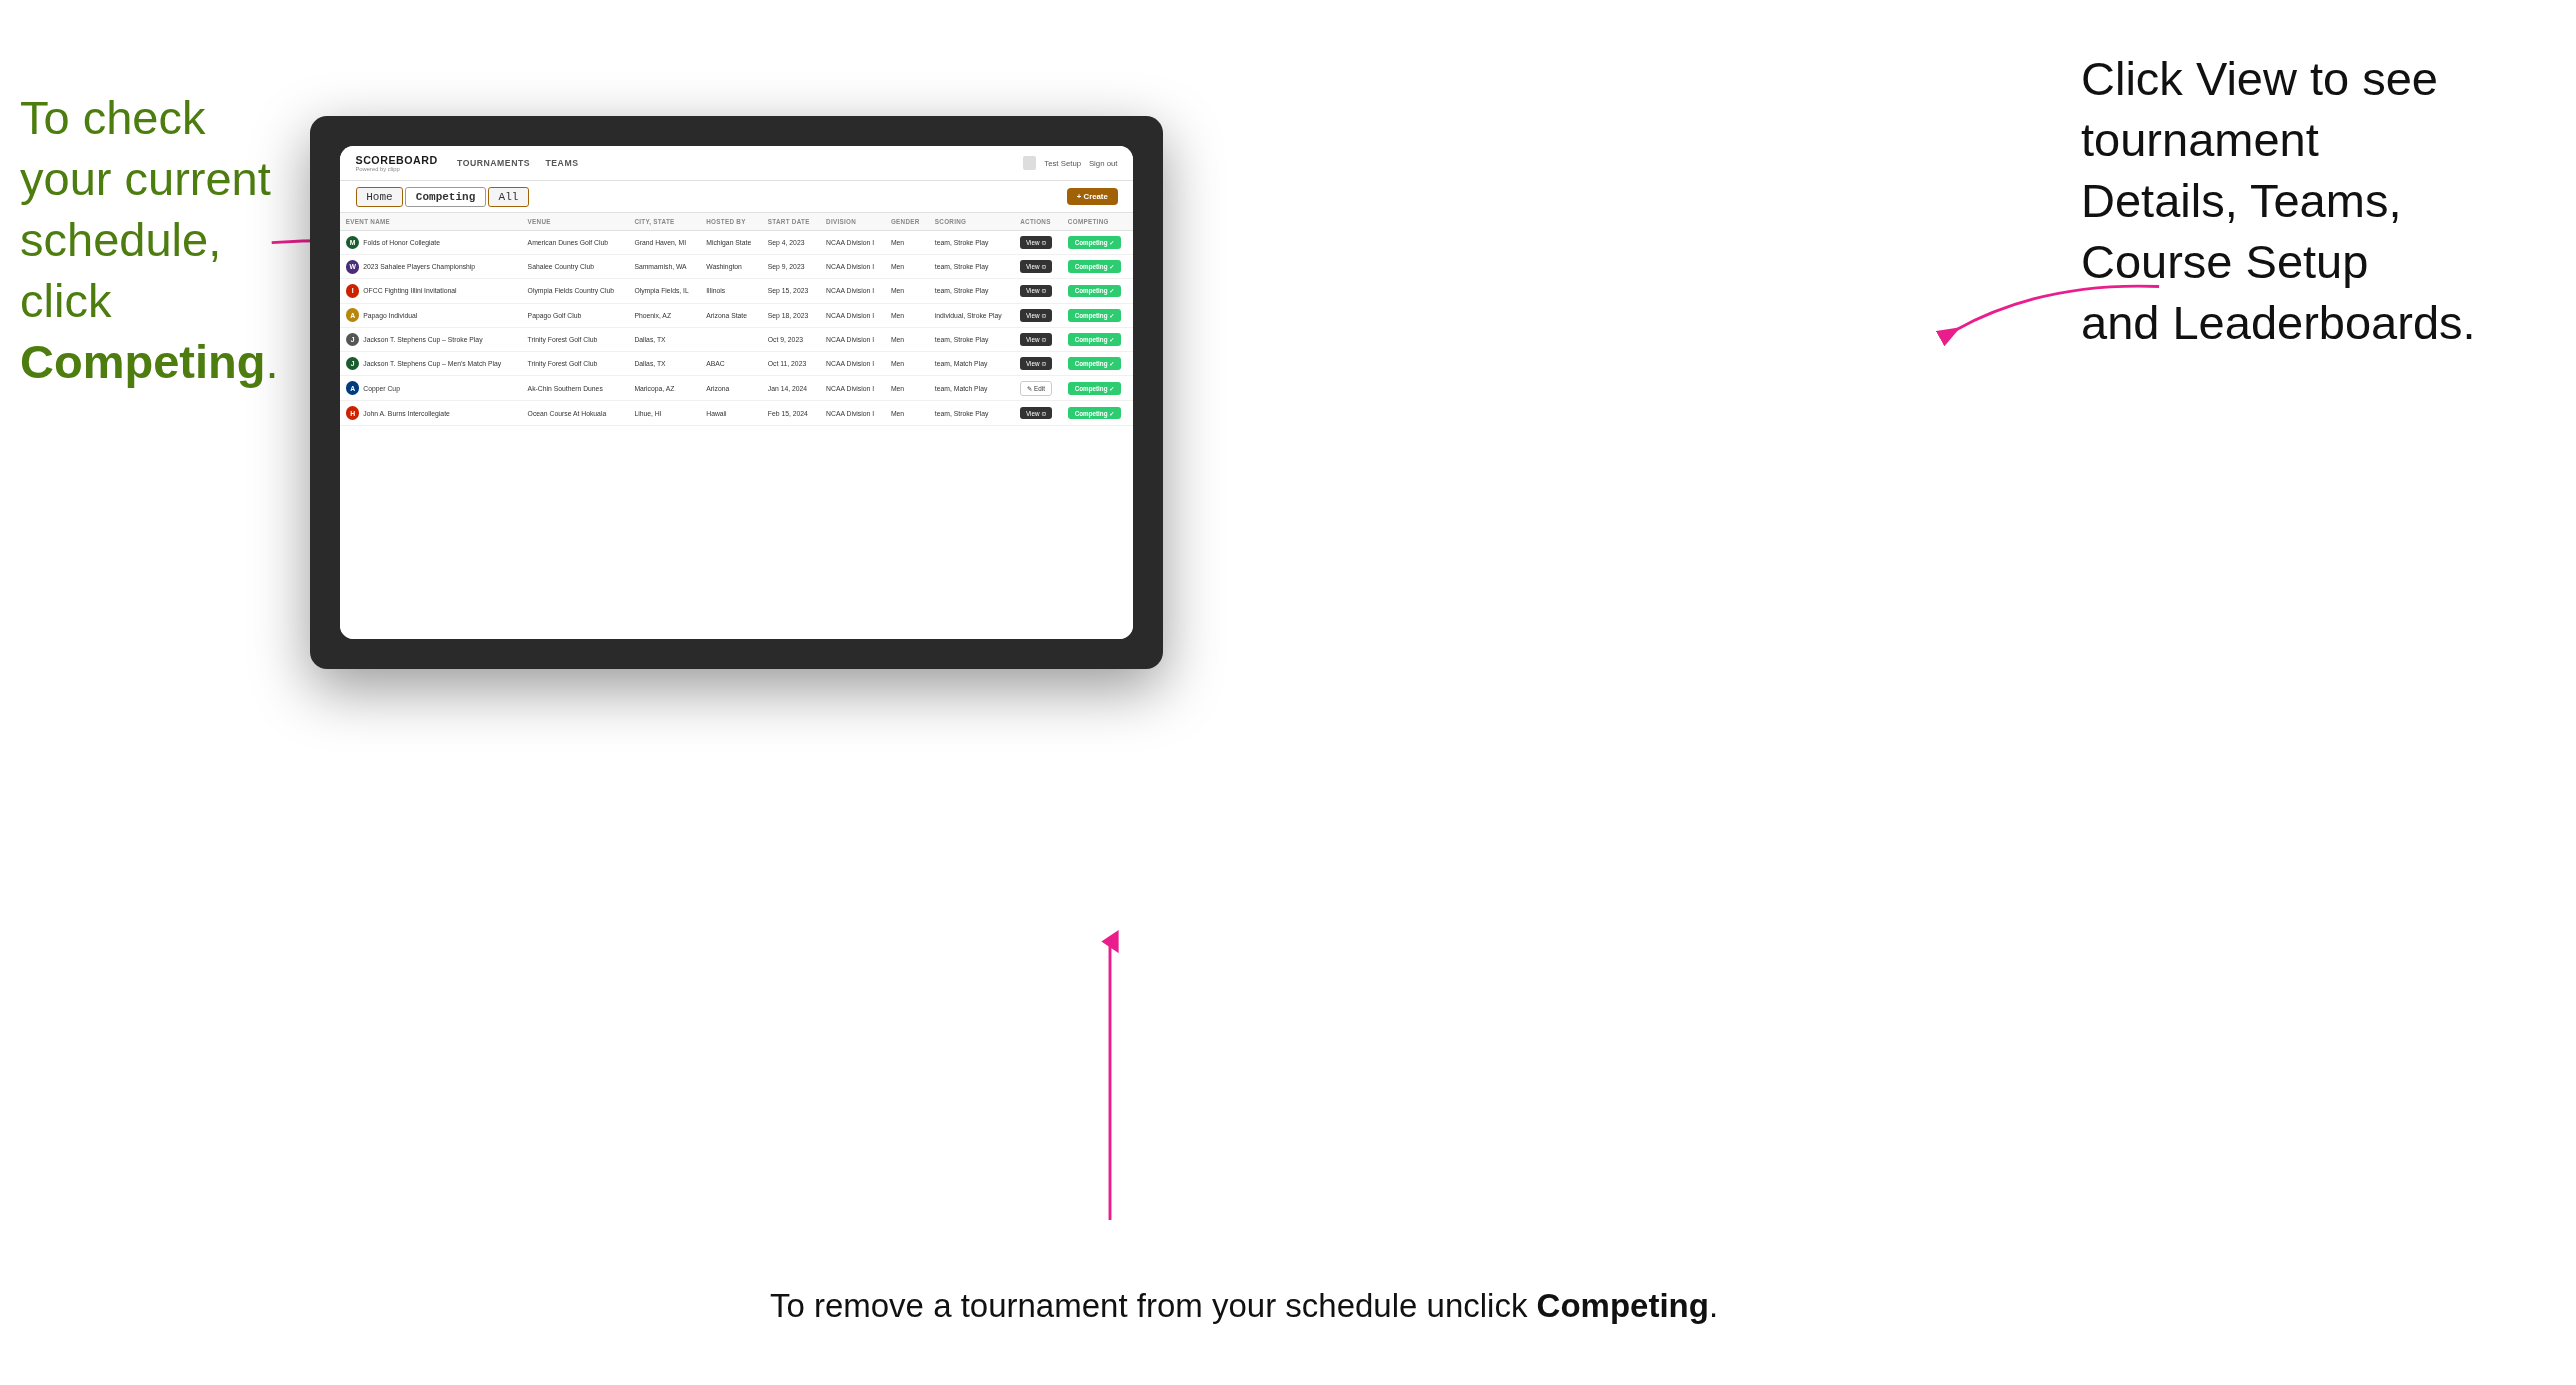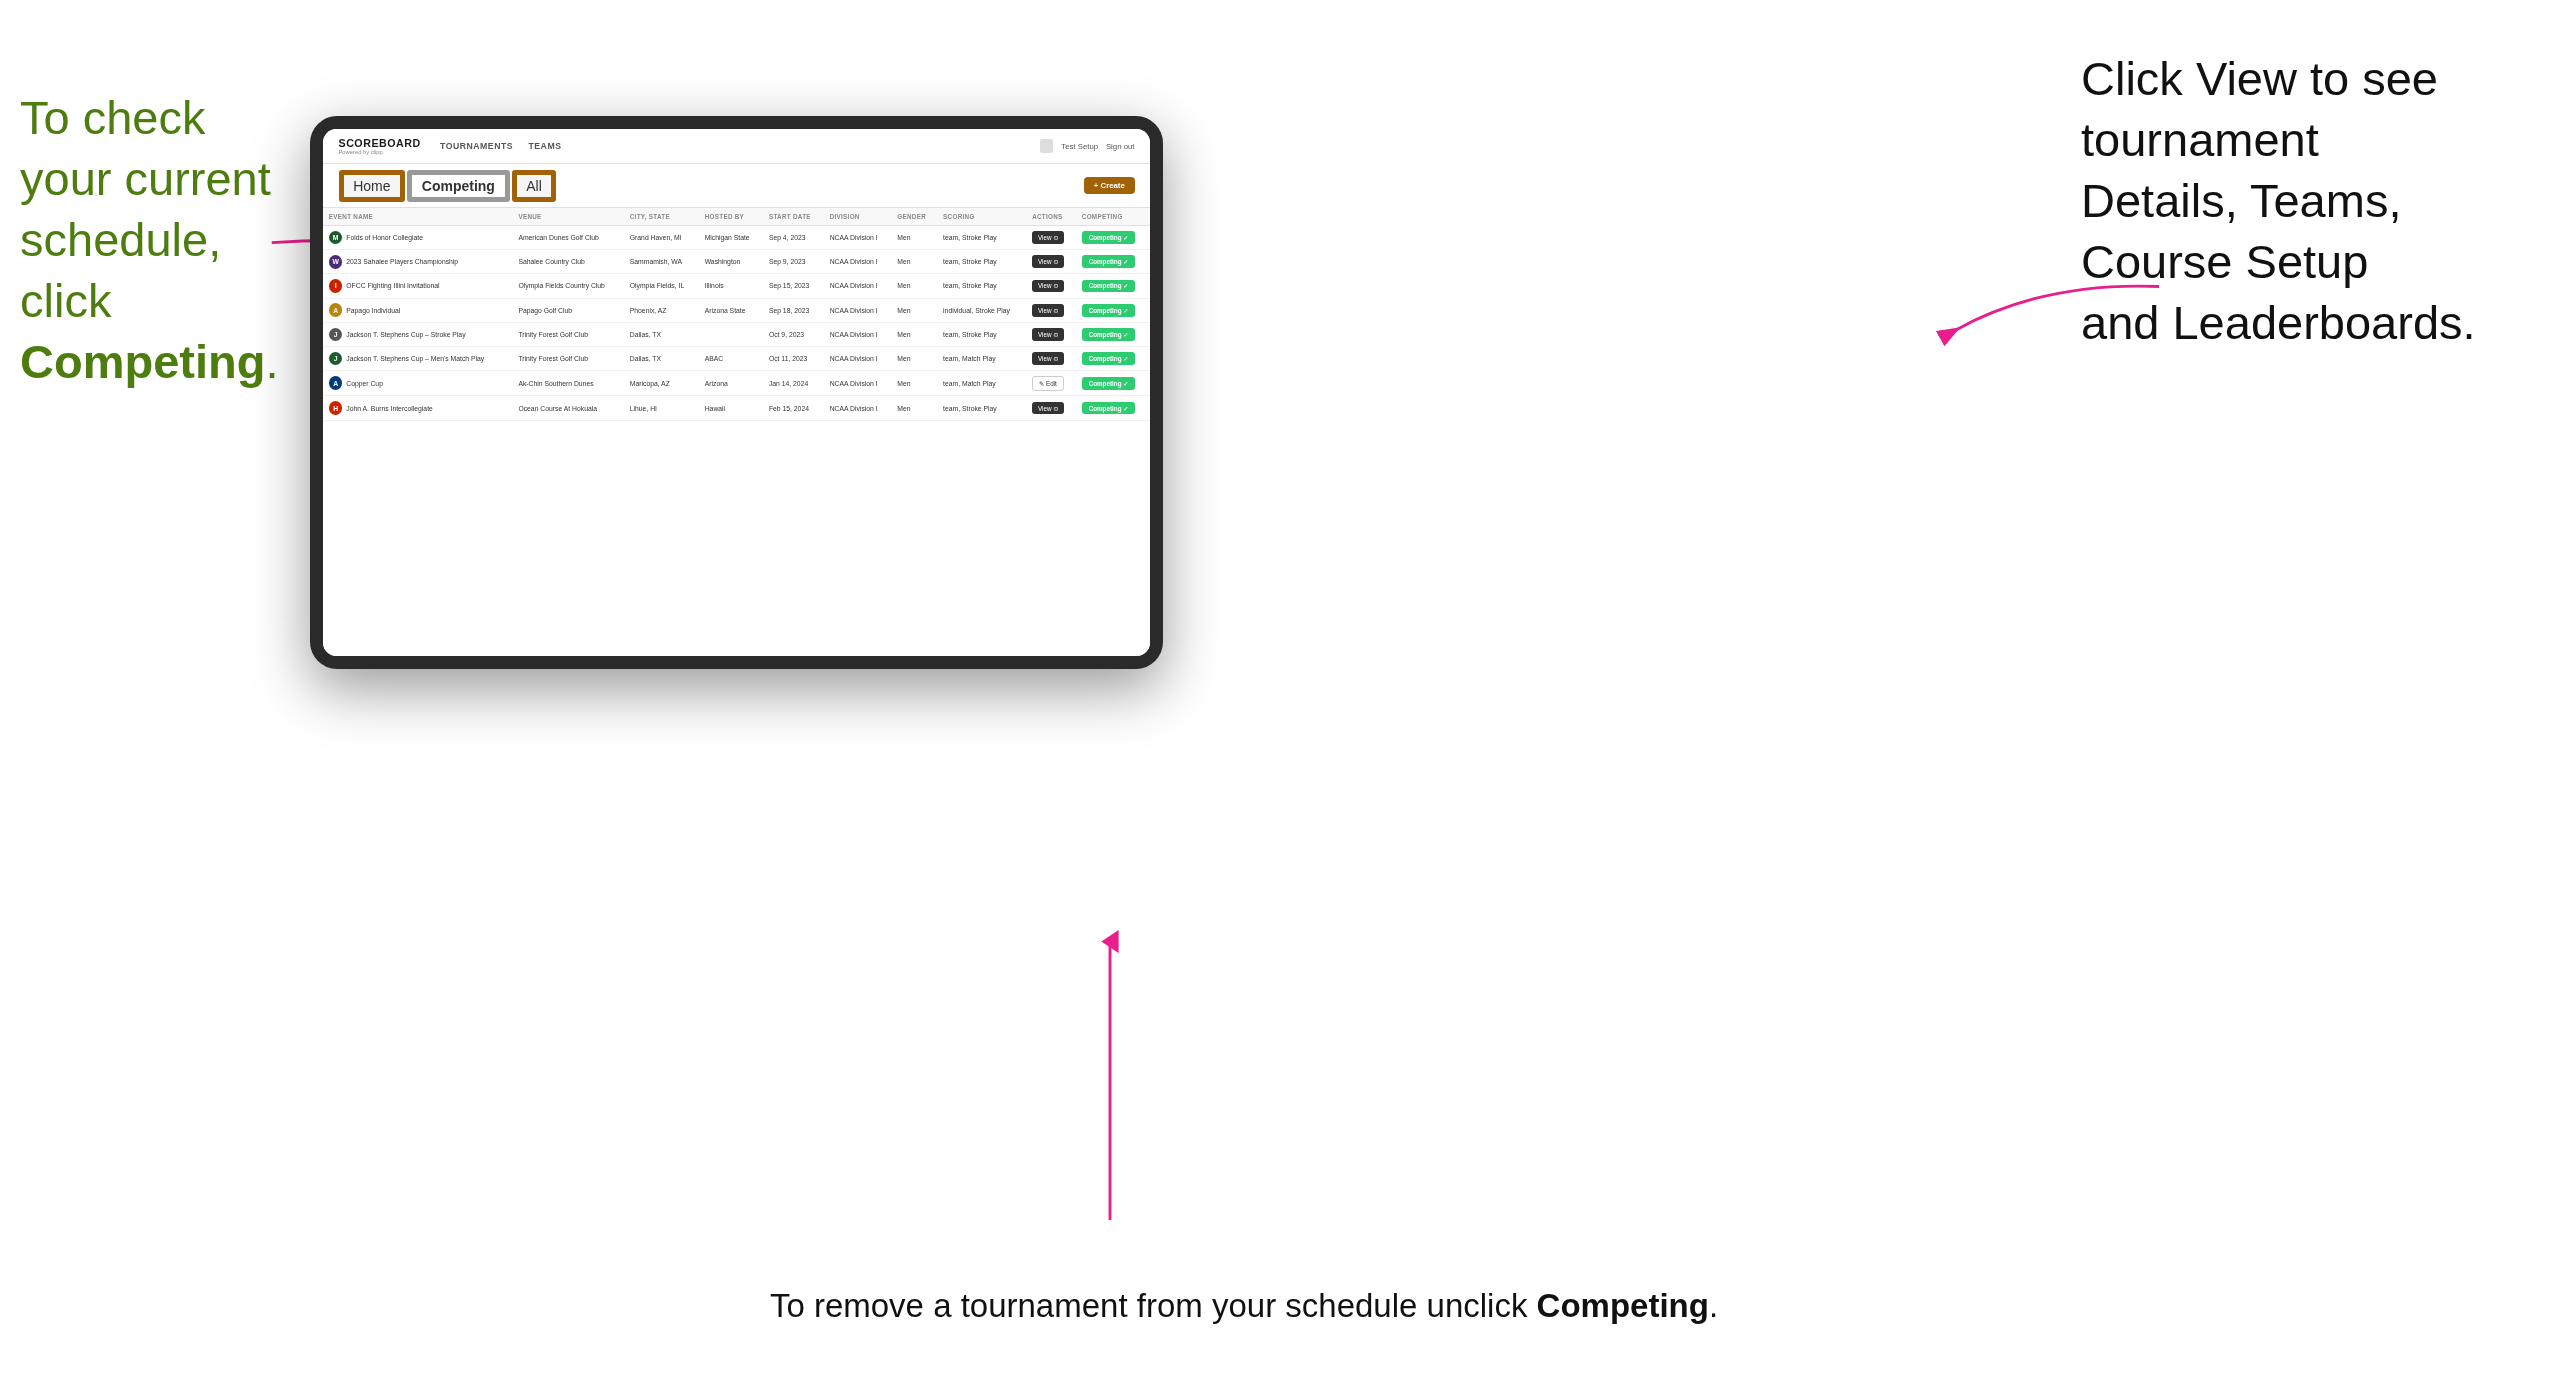--- a/index.html
+++ b/index.html
@@ -49,22 +49,22 @@
     .annotation-right-bottom strong { font-weight: 800; }
 
     
     .tablet {
       position: absolute;
       left: 301px;
       top: 97px;
       width: 873px;
       height: 563px;
       background: #2a2a2a;
-      border-radius: 27px;
-      padding: 13px;
+      border-radius: 17px;
+      padding: 30px;
       box-shadow: 0 19.4px 58px rgba(0,0,0,0.4);
     }
     .tablet-screen {
       width: 100%;
       height: 100%;
       background: #f5f5f5;
       border-radius: 13.6px;
       overflow: hidden;
       display: flex;
       flex-direction: column;
@@ -130,26 +130,27 @@
       padding: 5.8px 15.5px;
       border-bottom: 1px solid #e0e0e0;
       flex-shrink: 0;
     }
     .filter-tabs {
       display: flex;
       gap: 1.9px;
     }
     .tab-btn {
       padding: 2.9px 9.7px;
-      font-size: 14px;
-      border: 5px solid #a16207;
+      font-size: 11px;
+      border: 1px solid #a16207;
       background: #f5f5f5;
       border-radius: 2.9px;
       cursor: pointer;
       color: #333;
+      font-family: Liberation Mono, monospace;
     }
     .tab-btn.active {
       background: #fff;
       border-color: #999;
       font-weight: 600;
     }
     .create-btn {
       margin-left: auto;
       background: #a16207;
       color: #fff;

